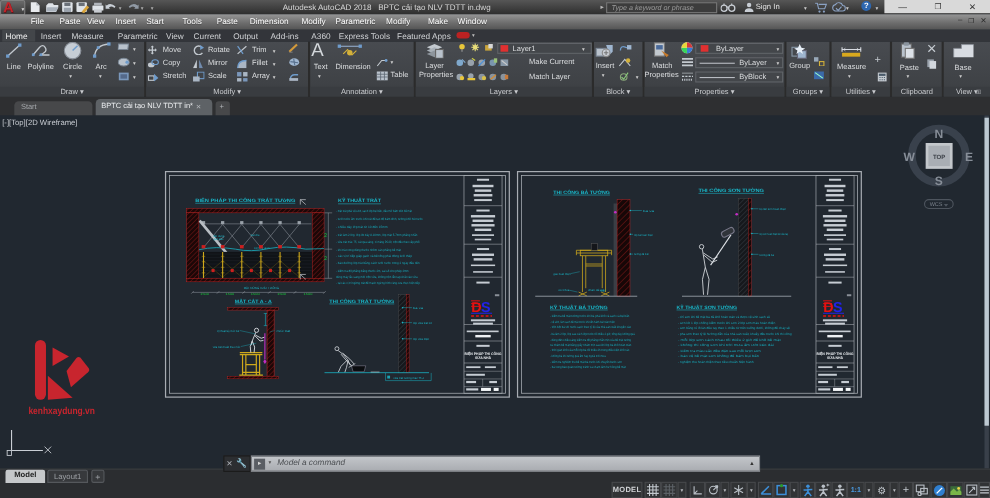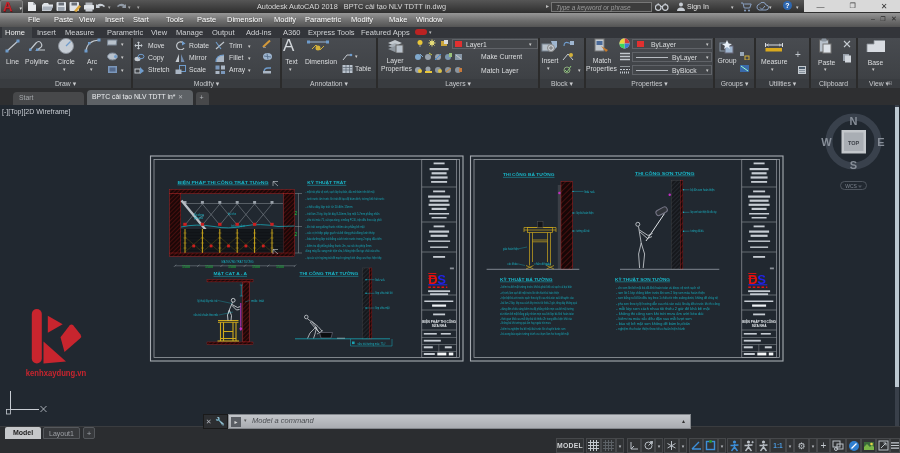--- a/index.html
+++ b/index.html
@@ -107,21 +107,21 @@
     <span style="font-size:6px">❐</span>
     <span>✕</span>
   </div>
 <div id="rtabs"></div>
 <div class="abs" style="left:2px;top:27px;width:30px;height:11px;background:#43464a"></div>
 <span class="rtab" style="left:5px;color:#f0f0f0">Home</span>
 <span class="rtab" style="left:37px;color:#cfd1d4">Insert</span>
 <span class="rtab" style="left:65px;color:#cfd1d4">Measure</span>
 <span class="rtab" style="left:107px;color:#cfd1d4">Parametric</span>
 <span class="rtab" style="left:151px;color:#cfd1d4">View</span>
-<span class="rtab" style="left:176px;color:#cfd1d4">Manage</span>
+<span class="rtab" style="left:176px;color:#cfd1d4">Current</span>
 <span class="rtab" style="left:212px;color:#cfd1d4">Output</span>
 <span class="rtab" style="left:246px;color:#cfd1d4">Add-ins</span>
 <span class="rtab" style="left:283px;color:#cfd1d4">A360</span>
 <span class="rtab" style="left:308px;color:#cfd1d4">Express Tools</span>
 <span class="rtab" style="left:361px;color:#cfd1d4">Featured Apps</span>
 <div class="abs" style="left:415px;top:28.5px;width:12px;height:6px;background:#b22;border-radius:3px"></div>
 <div class="abs" style="left:429px;top:29px;font-size:5px;color:#bbb">▾</div>
 <div id="ribbon"></div>
 <div class="panel" style="left:0px;width:131px">
     <div class="plabel">Draw ▾</div>

